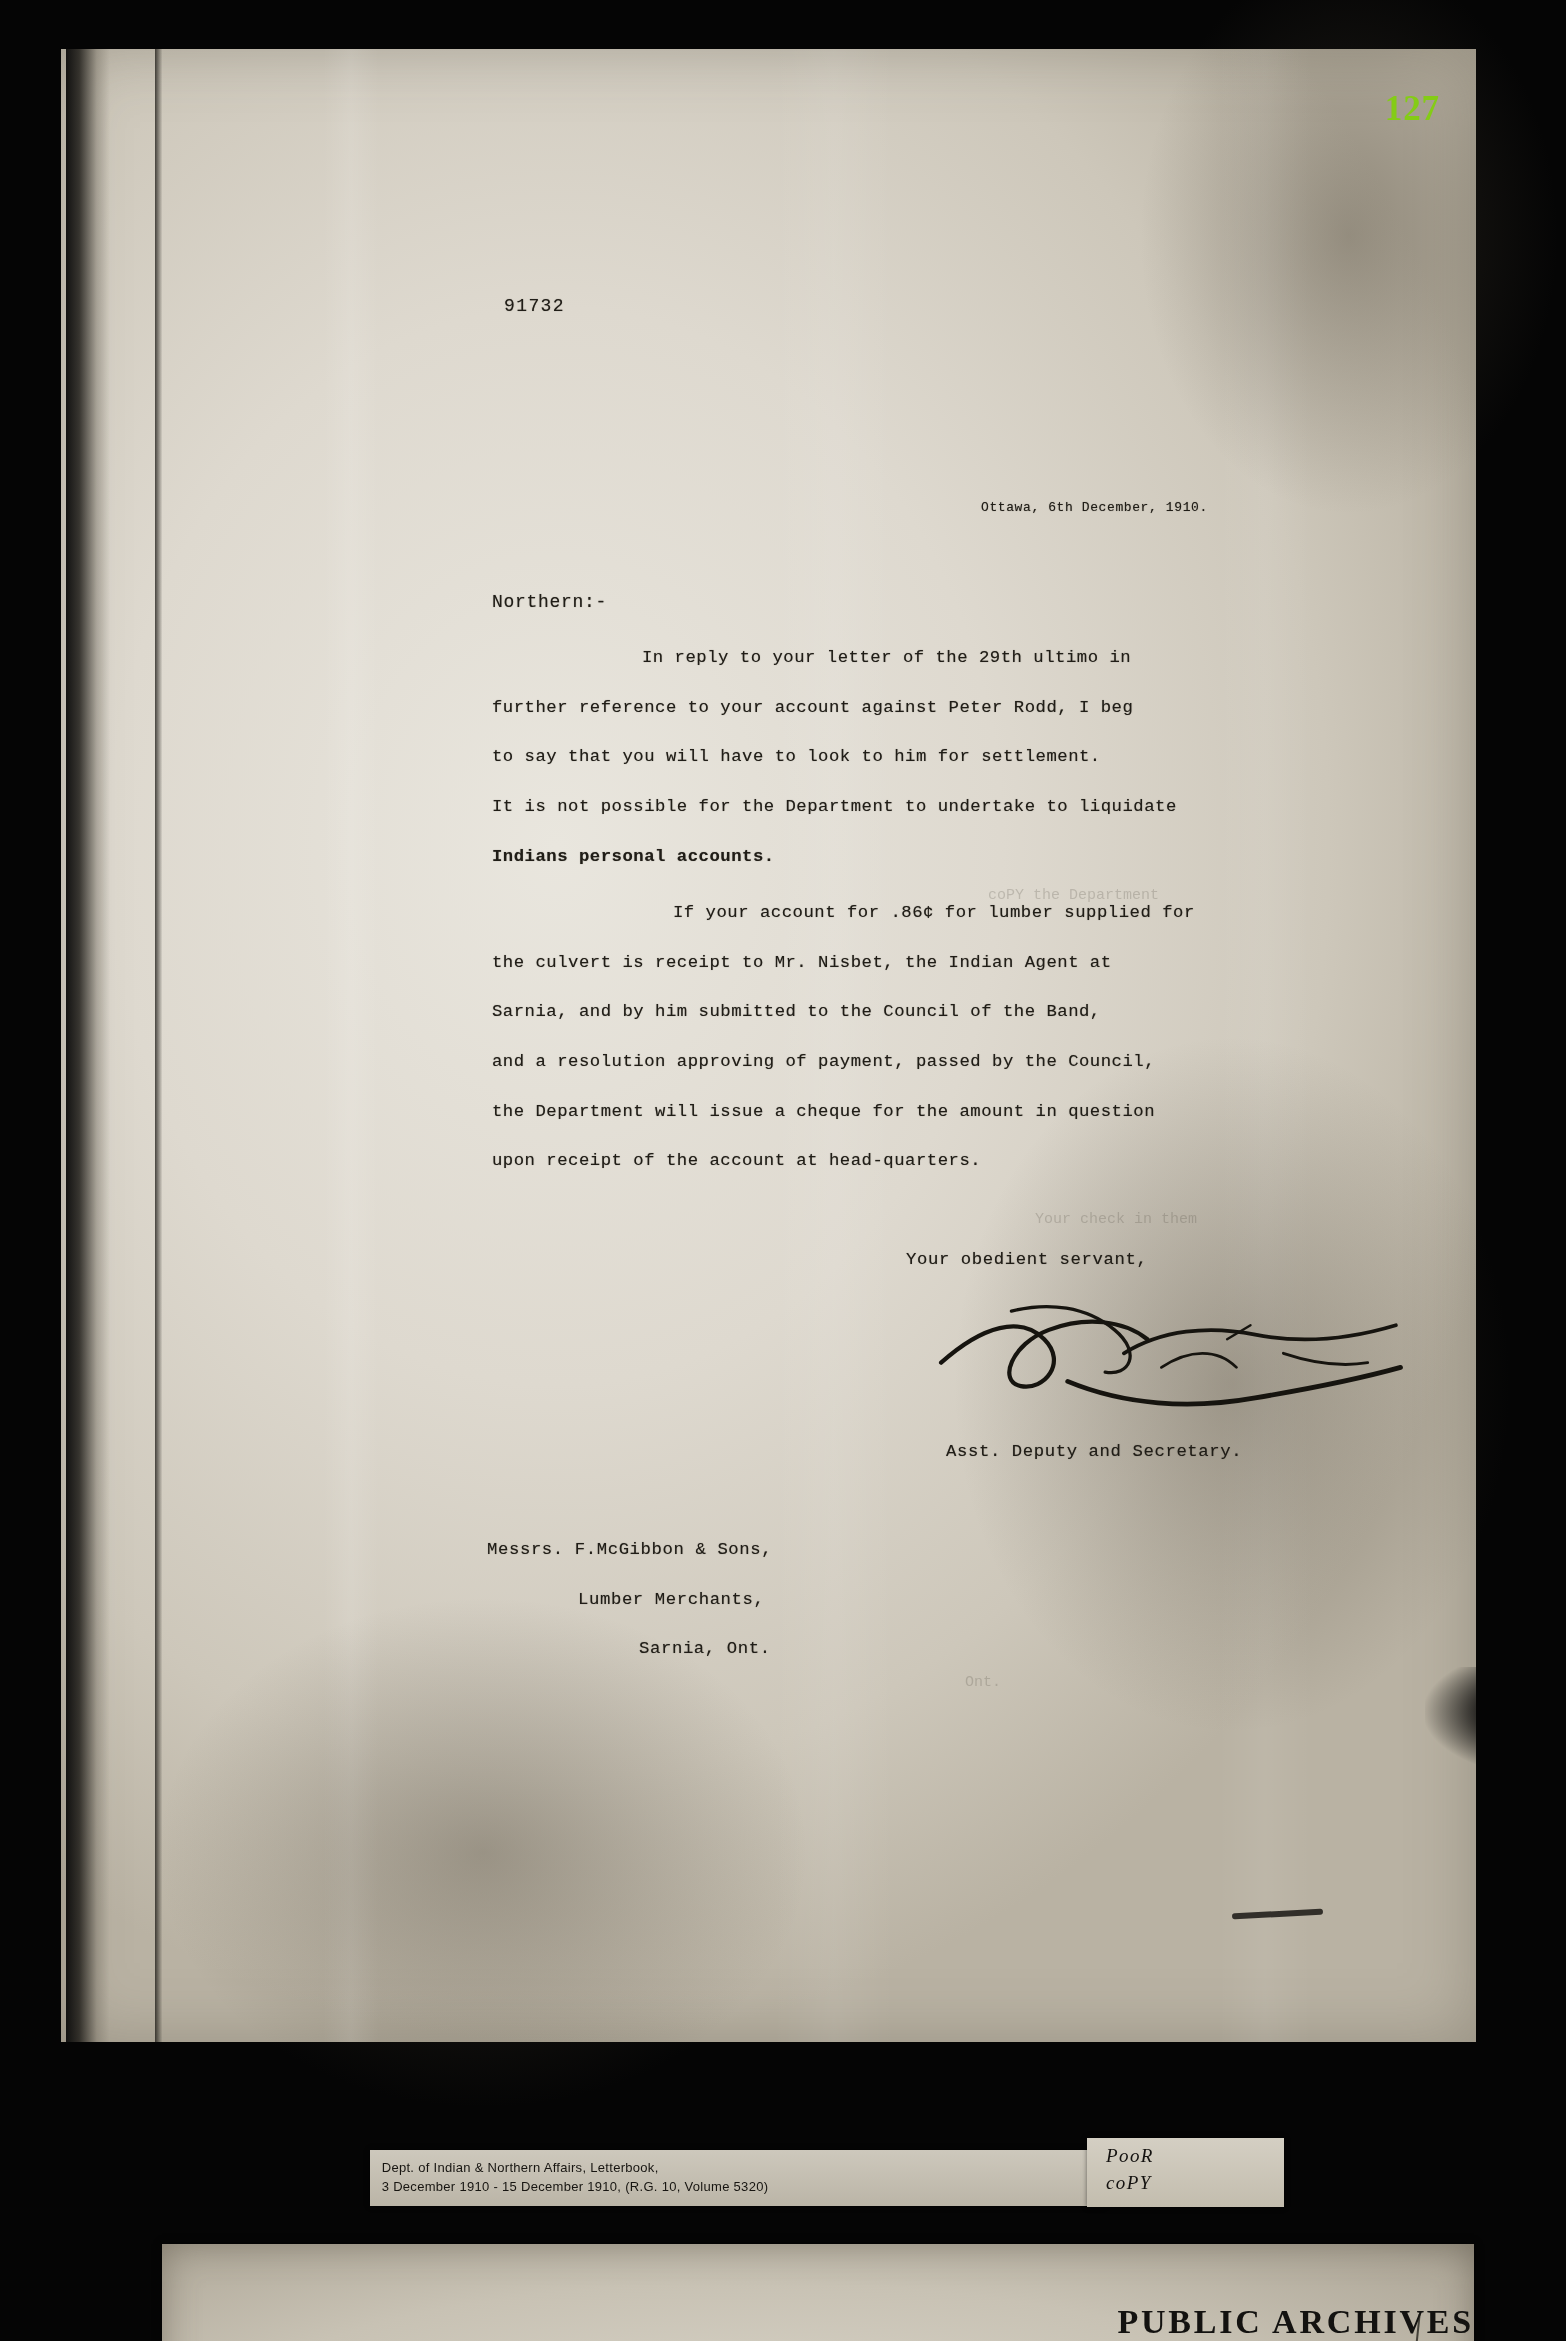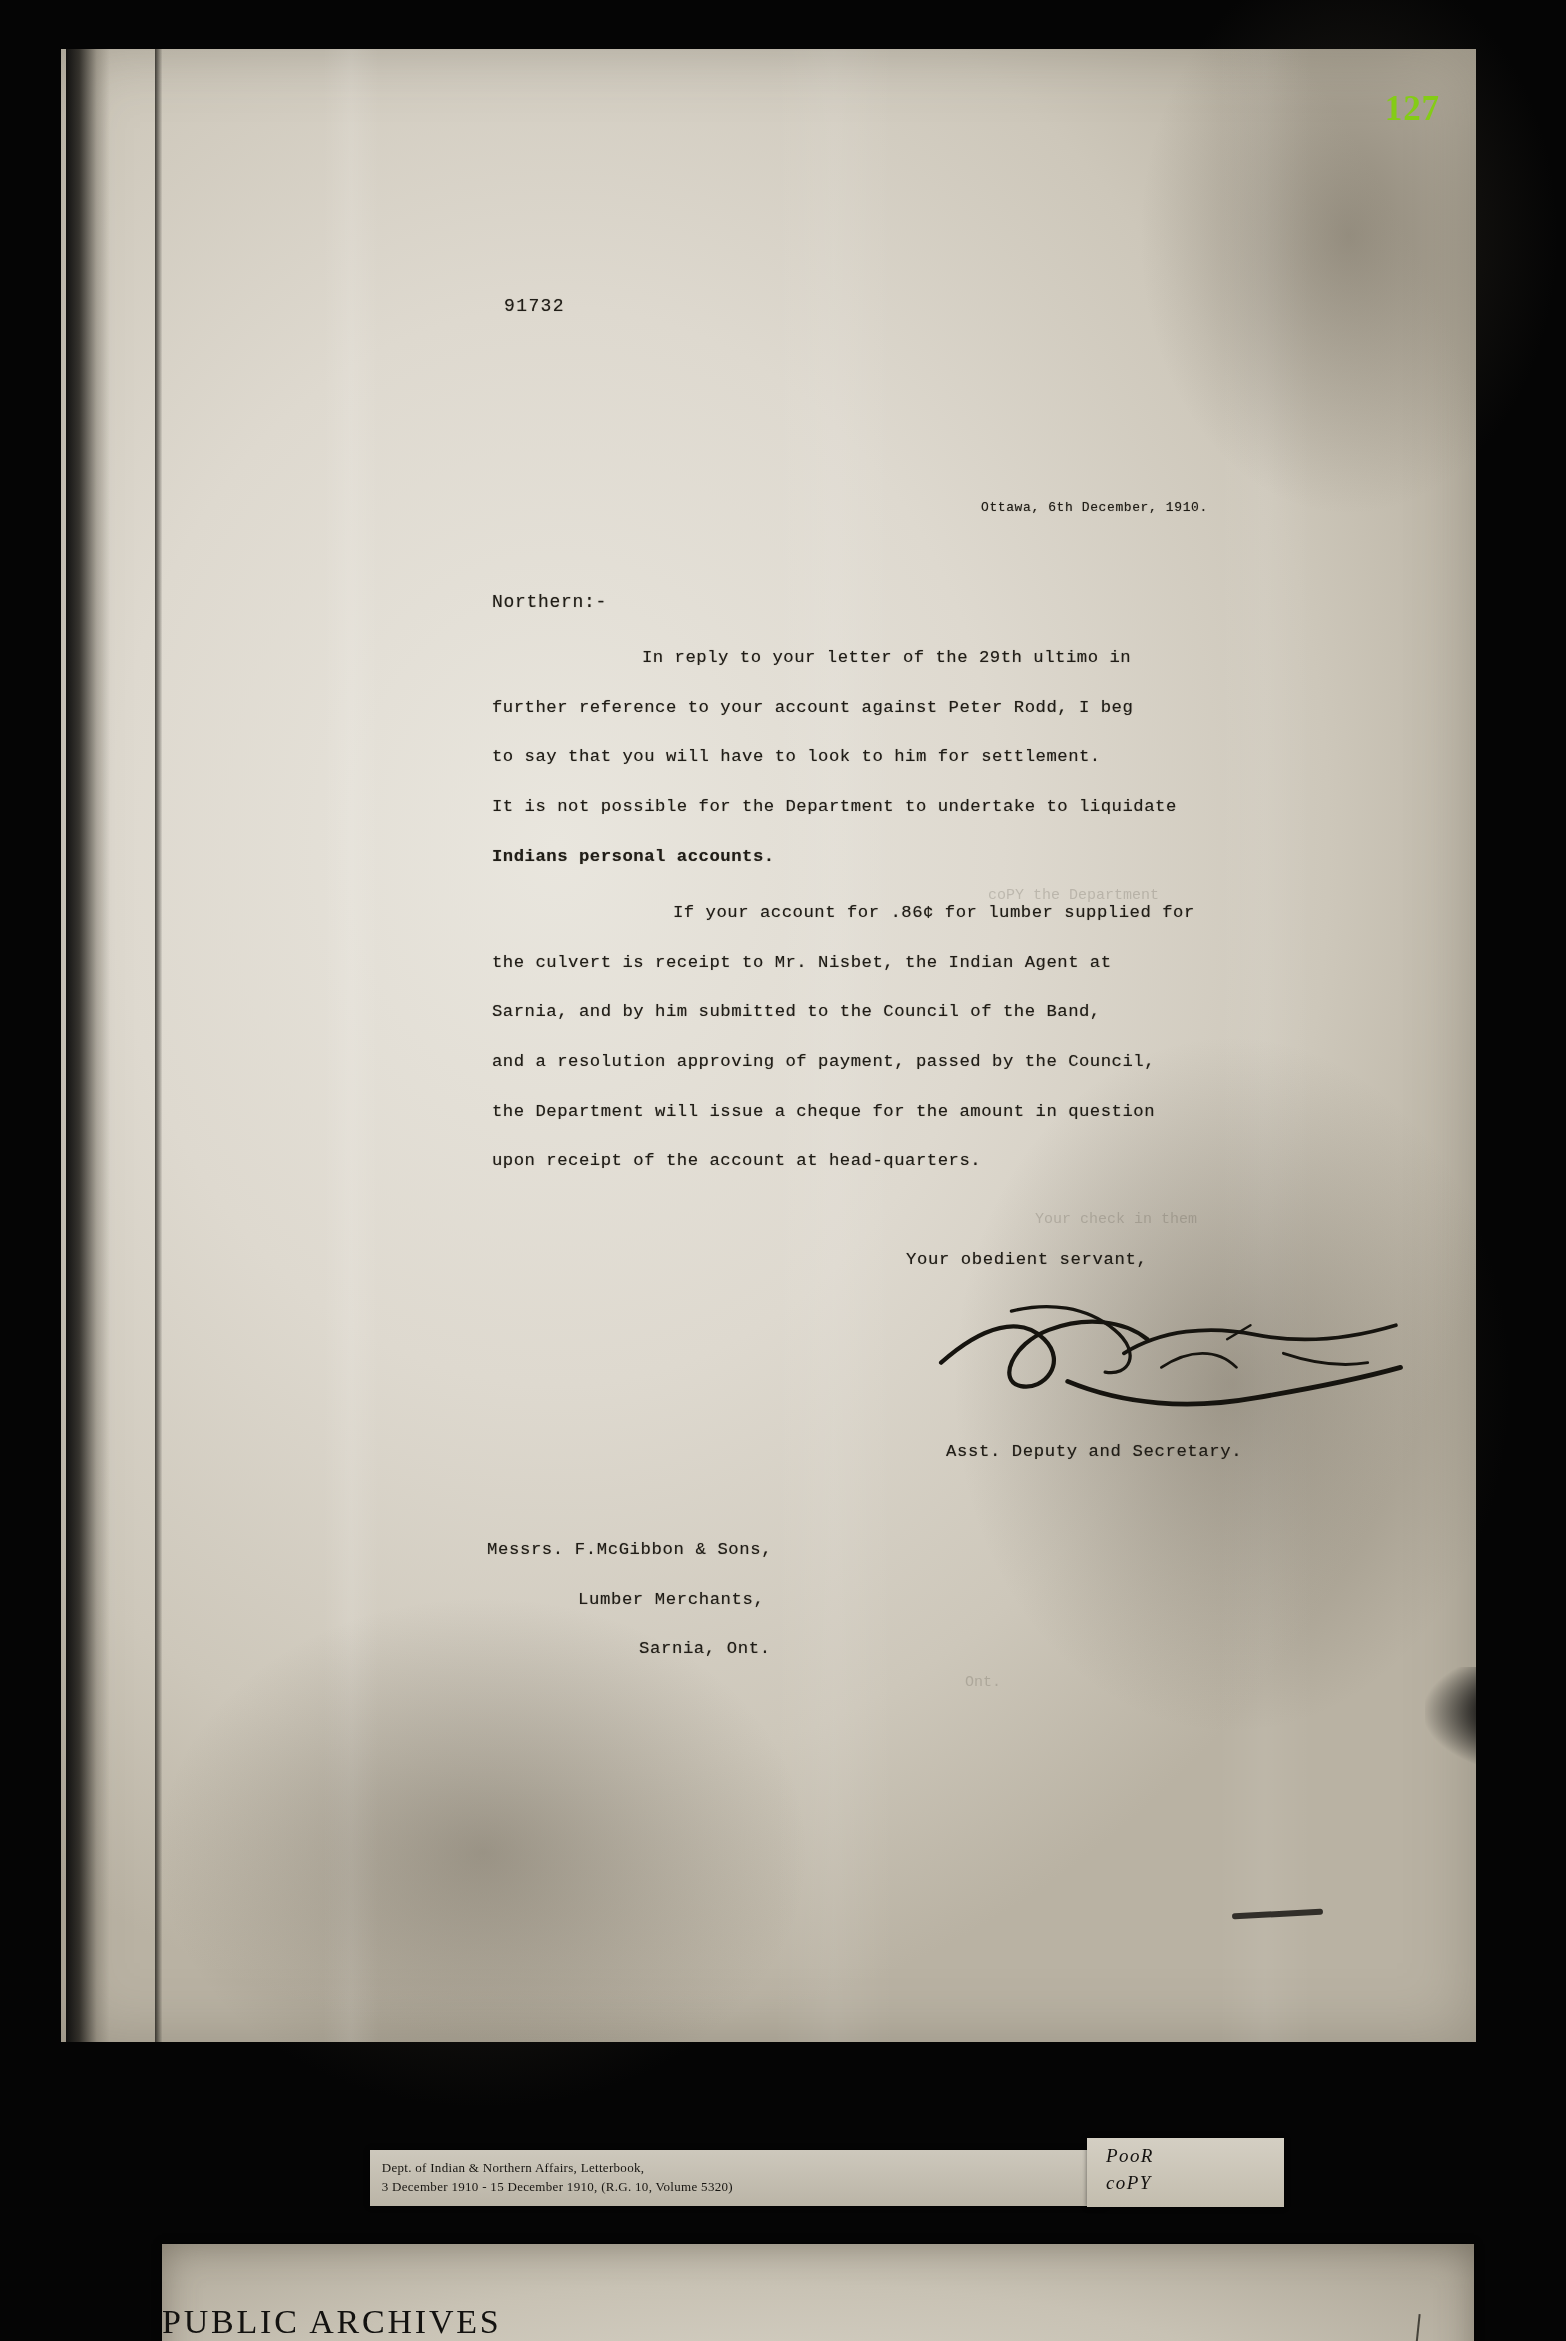--- a/index.html
+++ b/index.html
@@ -171,21 +171,21 @@
     top: 2150px;
     width: 735px;
     height: 56px;
     background: linear-gradient(to bottom, #cdc8bc, #bbb5a7);
     box-shadow: 0 0 4.7px rgba(0,0,0,0.5);
   }
   .caption-line {
     position: absolute;
     left: 11.7px;
     color: #171511;
-    font-family: Liberation Serif, serif;
+    font-family: Liberation Sans, sans-serif;
     font-size: 13px;
     white-space: pre;
     letter-spacing: 0.3px;
   }
   .cl1 { top: 10.3px; }
   .cl2 { top: 29px; }
 
   .poorcopy-card {
     position: absolute;
     left: 1087px;
@@ -215,24 +215,24 @@
     top: 2244px;
     width: 1312px;
     height: 389px;
     background:
       radial-gradient(ellipse 80% 70% at 45% 45%, #d8d3c7 0%, #c8c2b4 50%, #b0a99a 85%, #9a9385 100%);
     box-shadow: inset 0 0 37px rgba(70,64,52,0.45), 0 0 7.5px rgba(0,0,0,0.6);
   }
   .archives-line {
     position: absolute;
     width: 100%;
-    text-align: left;
+    text-align: right;
     font-family: "Liberation Serif", serif;
     color: #131210;
-    font-weight: normal;
+    font-weight: bold;
     letter-spacing: 1.9px;
   }
   .ap1 { top: 59px; font-size: 34px; letter-spacing: 2.8px; }
   .tag-string {
     position: absolute;
     right: 57px;
     top: 70px;
     width: 2.3px;
     height: 70px;
     background: rgba(30,28,22,0.75);

